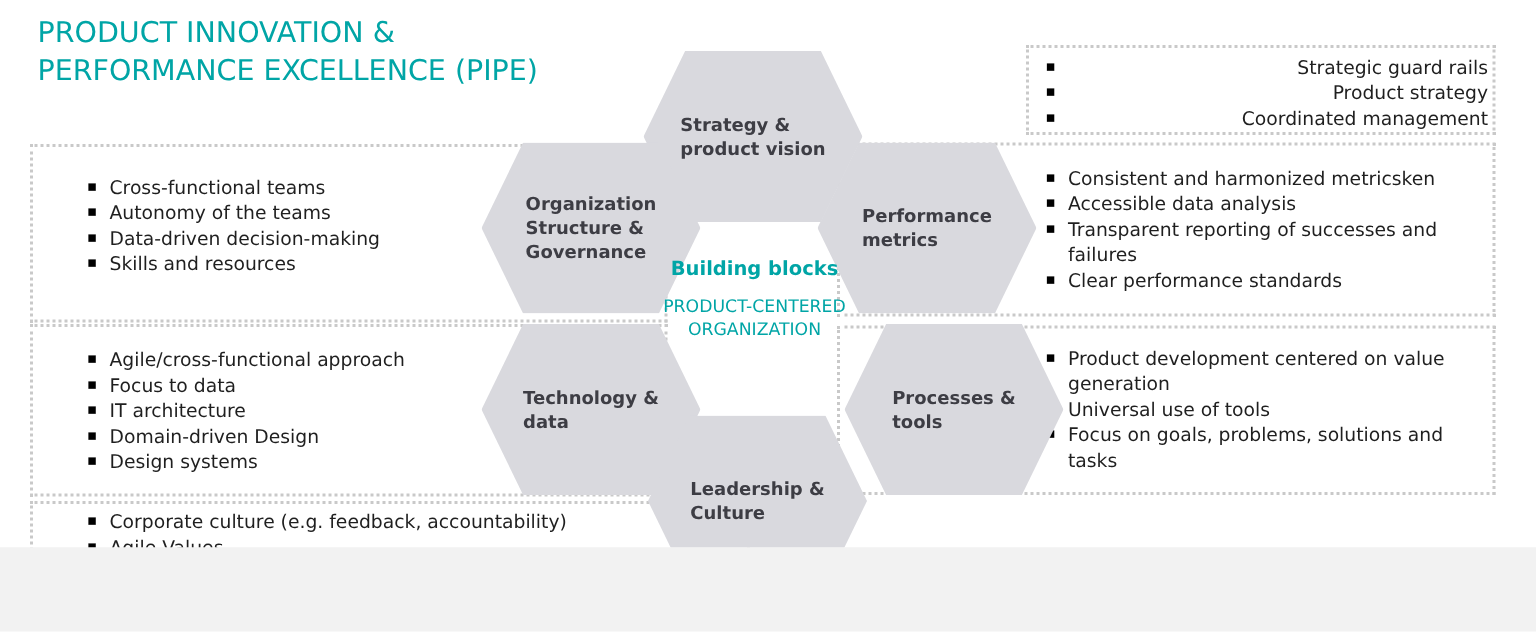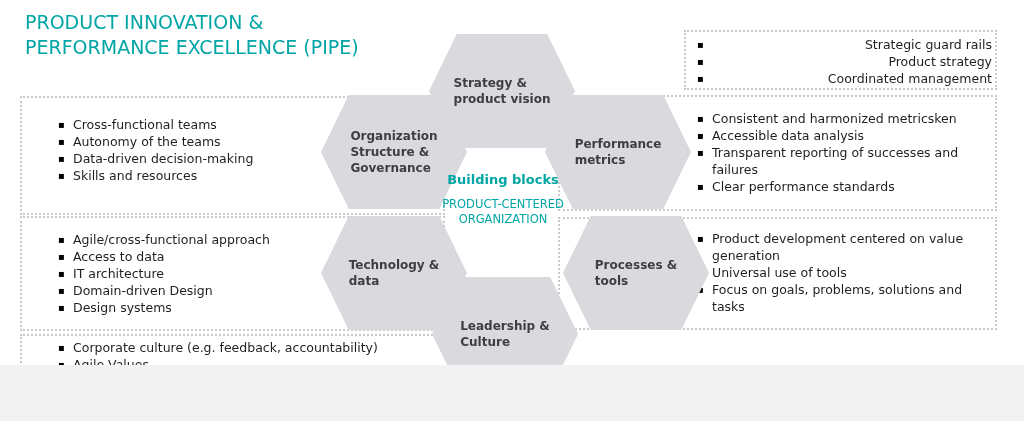--- a/index.html
+++ b/index.html
@@ -67,21 +67,21 @@
   <div class="dotted-panel" style="left:558px;top:217px;width:439px;height:113px;"></div>
 
   <ul class="bullet-list" style="left:58px;top:116px;width:330px;">
       <li>Cross-functional teams</li>
       <li>Autonomy of the teams</li>
       <li>Data-driven decision-making</li>
       <li>Skills and resources</li>
     </ul>
   <ul class="bullet-list" style="left:58px;top:231px;width:330px;">
       <li>Agile/cross-functional approach</li>
-      <li>Access to data</li>
+      <li>Focus to data</li>
       <li>IT architecture</li>
       <li>Domain-driven Design</li>
       <li>Design systems</li>
     </ul>
   <ul class="bullet-list" style="left:58px;top:339px;width:420px;">
       <li>Corporate culture (e.g. feedback, accountability)</li>
       <li>Agile Values</li>
       <li>Participation of employees</li>
     </ul>
   <ul class="bullet-list" style="left:697px;top:36px;width:295px;text-align:right;">

